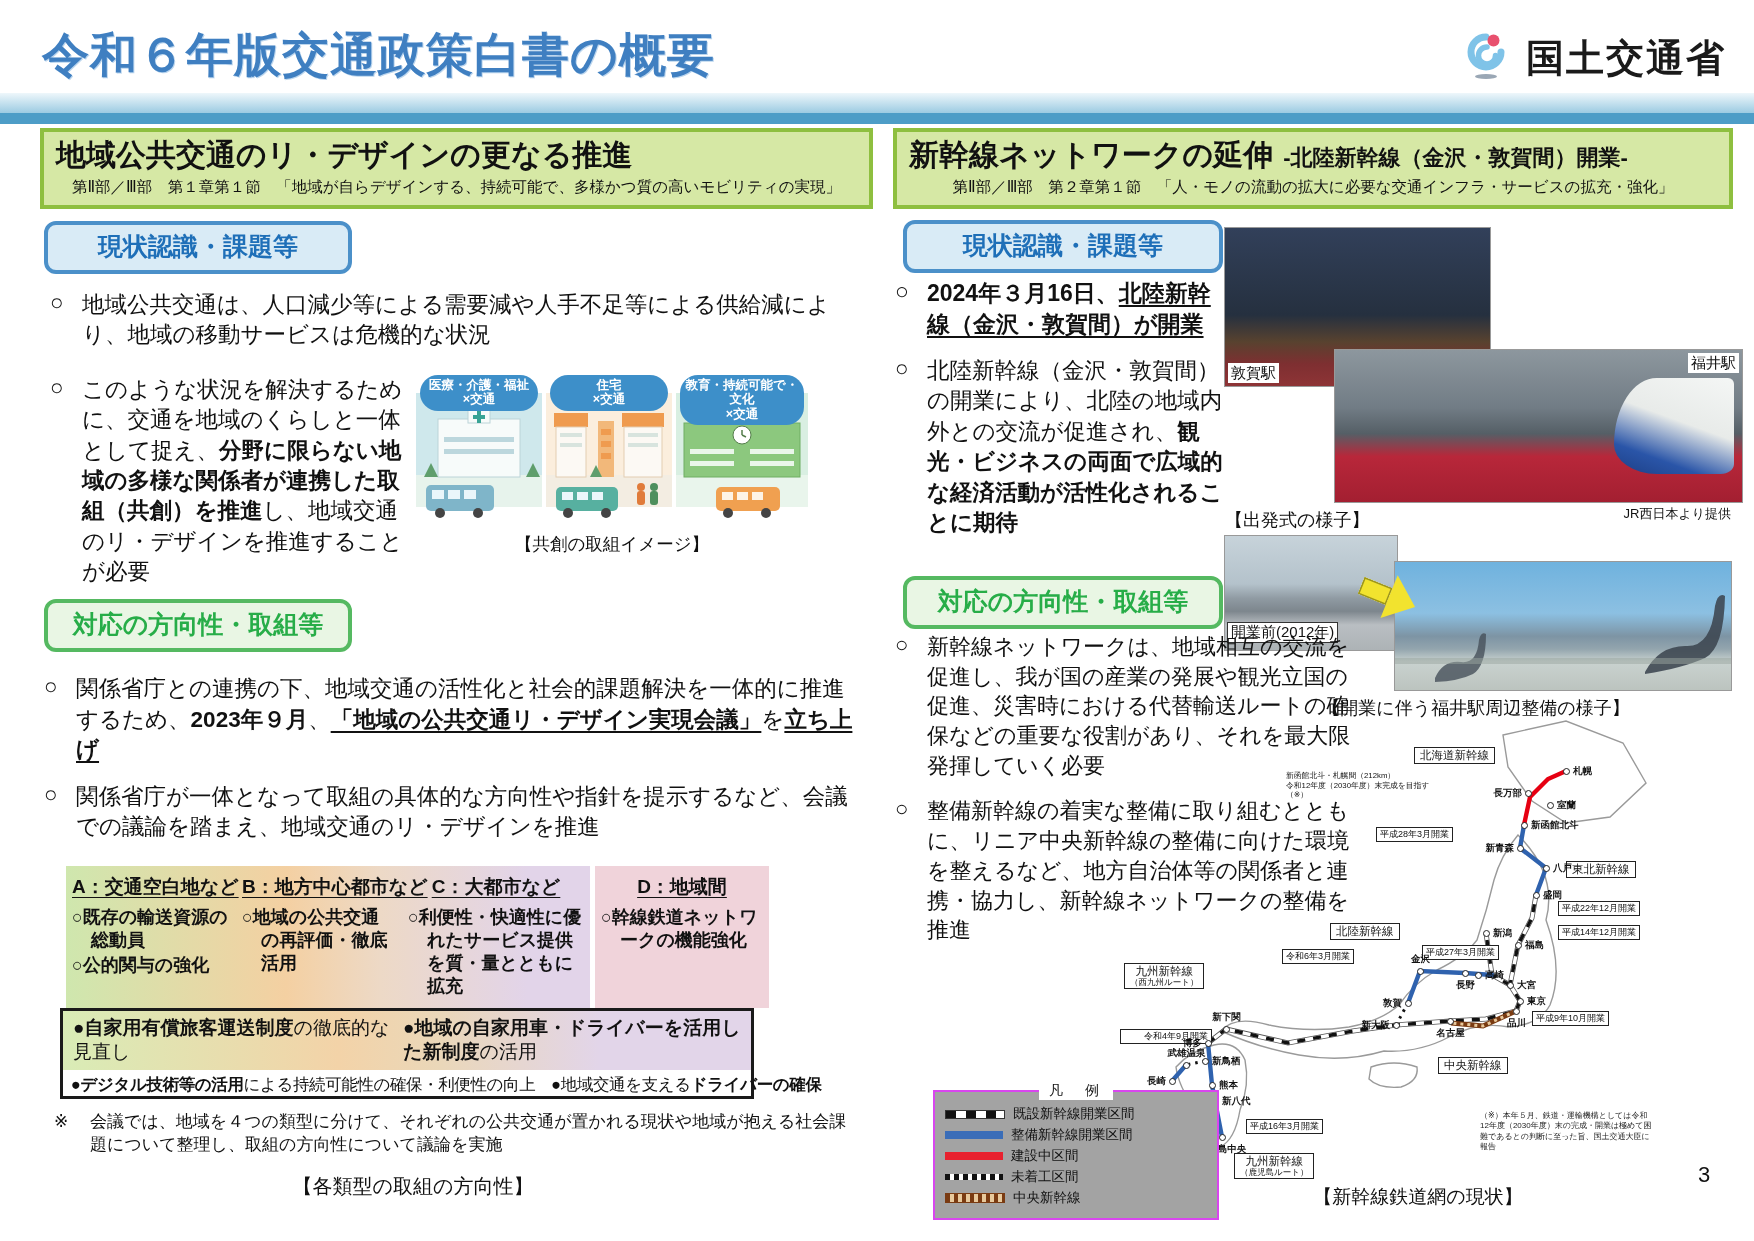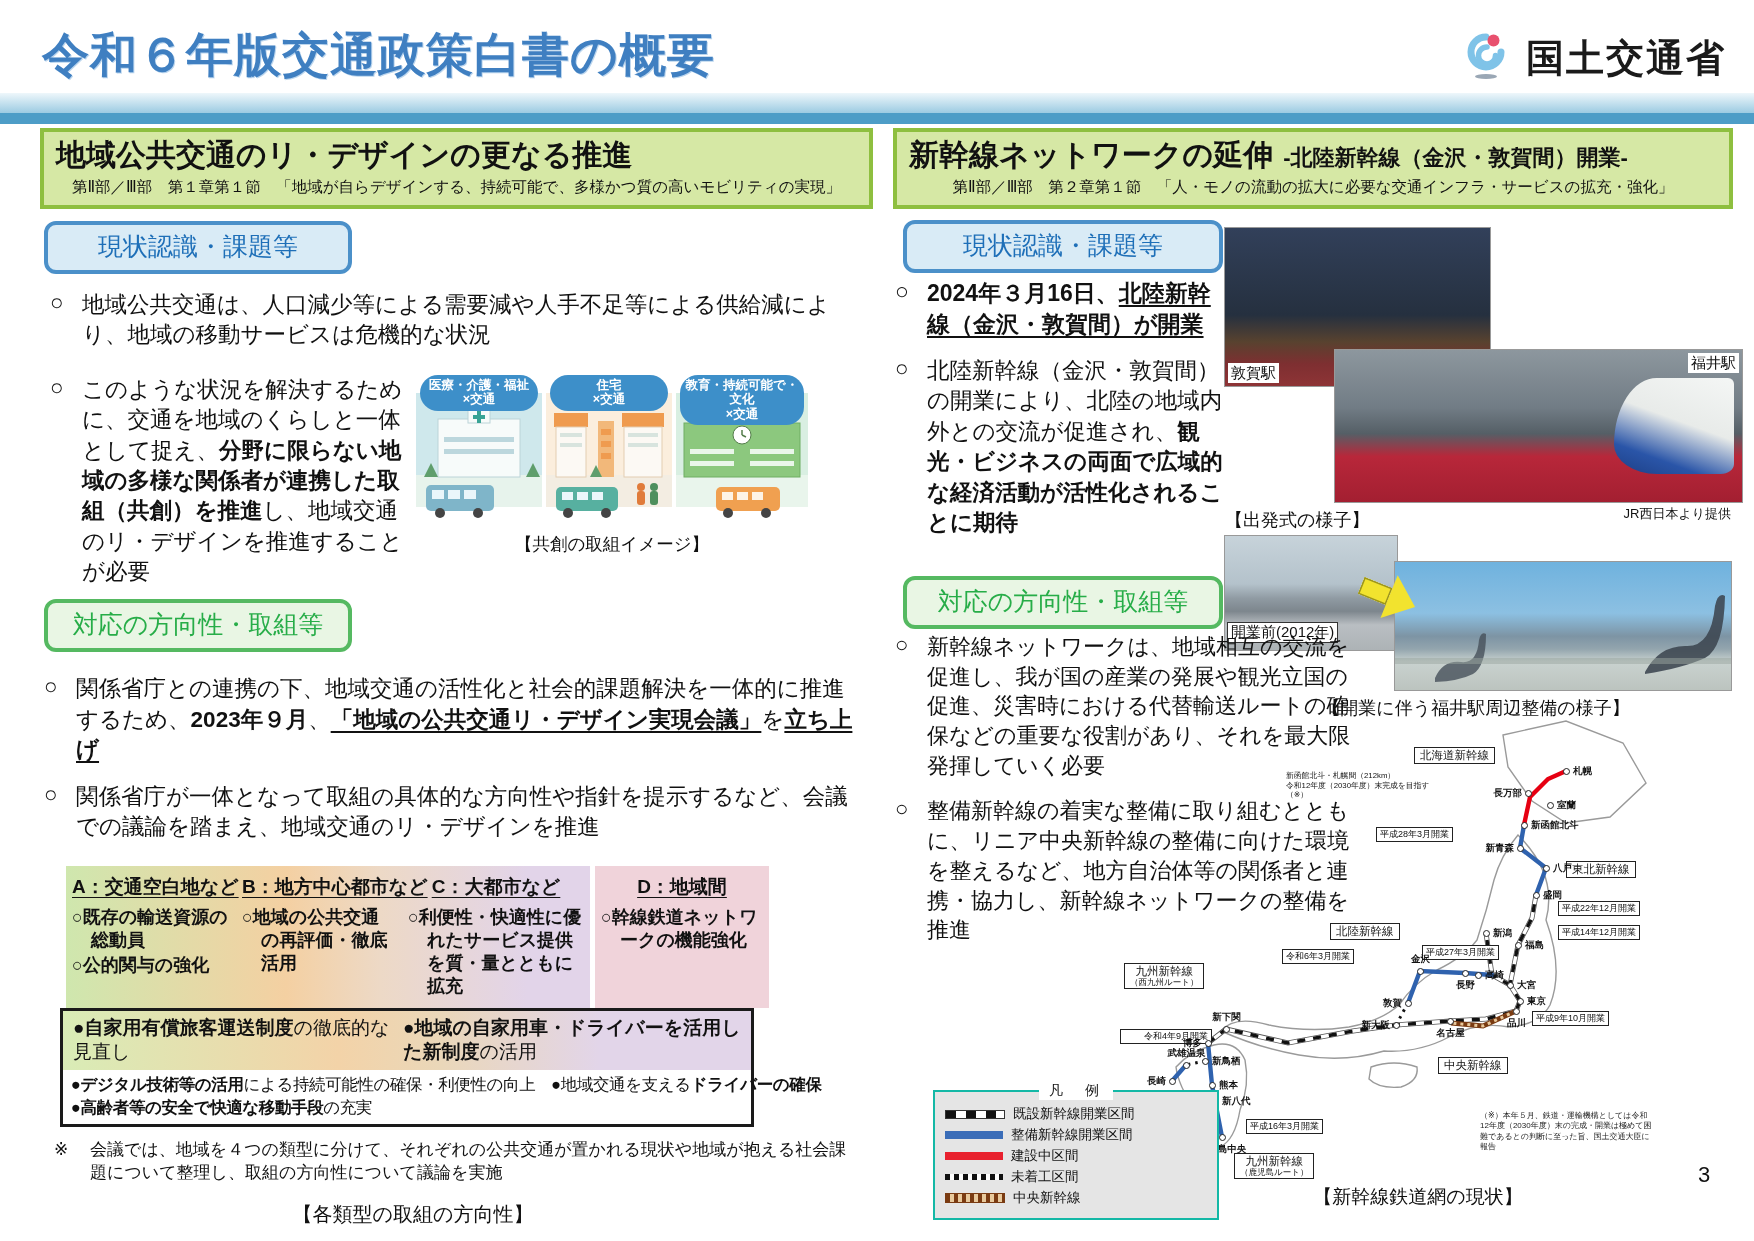--- a/index.html
+++ b/index.html
@@ -12,21 +12,21 @@
   .band-light{position:absolute;left:0;top:93px;width:1754px;height:20px;background:linear-gradient(#eef7fb,#9ccbe2);}
   .band-dark{position:absolute;left:0;top:113px;width:1754px;height:11px;background:#4d9dc7;}
   .logo{position:absolute;right:28px;top:32px;display:flex;align-items:center;gap:16px;}
   .logo-text{font-size:38px;font-weight:bold;color:#1a1a1a;letter-spacing:2px;}
 
   
   .sec-box{border:4px solid #8ebf3f;background:#d6e8a5;padding:5px 12px 7px;}
   .sec-title{font-size:30px;font-weight:bold;line-height:1.2;white-space:nowrap;}
   .sec-title .suffix{font-size:22px;margin-left:10px;}
   .sec-sub{font-size:15.5px;text-align:center;margin-top:4px;}
-  .hdr{border-radius:12px;text-align:center;font-weight:normal;padding:5px 0 7px;font-size:25px;}
+  .hdr{border-radius:12px;text-align:center;font-weight:bold;padding:5px 0 7px;font-size:25px;}
   .hdr-blue{border:4px solid #4b90c9;background:#d9ebf6;color:#1e6fb8;}
   .hdr-green{border:4px solid #55b961;background:#e9f6e4;color:#27ad48;}
 
   .bullet{display:flex;}
   .mk{flex:0 0 32px;}
   .bt{flex:1;line-height:1.35;}
 
   
   .left-col{position:absolute;left:40px;top:128px;width:833px;}
   .left-col .hdr{width:300px;margin:12px 0 0 4px;}
@@ -89,21 +89,21 @@
   .st .dot{position:absolute;left:0;top:0;width:5px;height:5px;border:1.5px solid #222;border-radius:50%;background:#fff;}
   .stl{position:absolute;font-size:9.5px;font-weight:bold;color:#111;}
   .s-r{left:10px;top:-3px;white-space:nowrap;}
   .s-l{right:10px;top:-3px;white-space:nowrap;}
   .s-t{bottom:9px;left:50%;transform:translateX(-50%);white-space:nowrap;}
   .s-b{top:9px;left:50%;transform:translateX(-50%);white-space:nowrap;}
   .map-annotation{position:absolute;left:168px;top:58px;width:150px;font-size:7.8px;line-height:1.25;}
   .map-note{position:absolute;left:362px;top:398px;width:176px;font-size:8px;line-height:1.3;color:#222;}
   .map-caption{position:absolute;left:360px;top:1056px;width:330px;text-align:center;font-size:19px;}
 
-  .legend{position:absolute;left:40px;top:962px;width:262px;border:2px solid #14b8a6;background:#e5e5e5;padding:10px 10px 8px;}
+  .legend{position:absolute;left:40px;top:962px;width:262px;border:2px solid #d946ef;background:#a3a3a3;padding:10px 10px 8px;}
   .legend-title{position:absolute;left:50%;top:-10px;transform:translateX(-50%);background:#fff;padding:0 10px;font-size:14px;letter-spacing:4px;white-space:nowrap;}
   .leg-row{display:flex;align-items:center;margin:3px 0;}
   .leg-sample{width:58px;height:8px;margin-right:8px;flex:0 0 58px;}
   .leg-existing{height:7px;border:1px solid #333;background:repeating-linear-gradient(90deg,#111 0 10px,#fff 10px 20px);}
   .leg-opened{background:#3a6db8;}
   .leg-construction{background:#e8212e;}
   .leg-notstarted{height:6px;background:repeating-linear-gradient(90deg,#111 0 5px,#fff 5px 9px);}
   .leg-chuo{height:8px;border:1px solid #7a3b12;background:repeating-linear-gradient(90deg,#7a3b12 0 4px,#e8c99c 4px 8px);}
   .leg-label{font-size:13.5px;white-space:nowrap;}
 
@@ -302,23 +302,20 @@
 
     <div class="mbox">
       <div class="mrow1">
         <div><span>●</span><span class="b">自家用有償旅客運送制度</span><span>の徹底的な見直し</span></div>
         <div><span>●</span><span class="b">地域の自家用車・ドライバーを活用した新制度</span><span>の活用</span></div>
       </div>
       <div class="mrow2">
         <div><span>●</span><span class="b">デジタル技術等の活用</span><span>による持続可能性の確保・利便性の向上</span></div>
         <div><span>●地域交通を支える</span><span class="b">ドライバーの確保</span></div>
       </div>
-      <div class="mrow3">
-        <div><span>●</span><span class="b">高齢者等の安全で快適な移動手段</span><span>の充実</span></div>
-      </div>
     </div>
 
     <div class="lnote">
       <span class="mk">※</span>
       <div class="bt">会議では、地域を４つの類型に分けて、それぞれの公共交通が置かれる現状や地域が抱える社会課題について整理し、取組の方向性について議論を実施</div>
     </div>
 
     <div class="lcaption">【各類型の取組の方向性】</div>
   </div>
 

